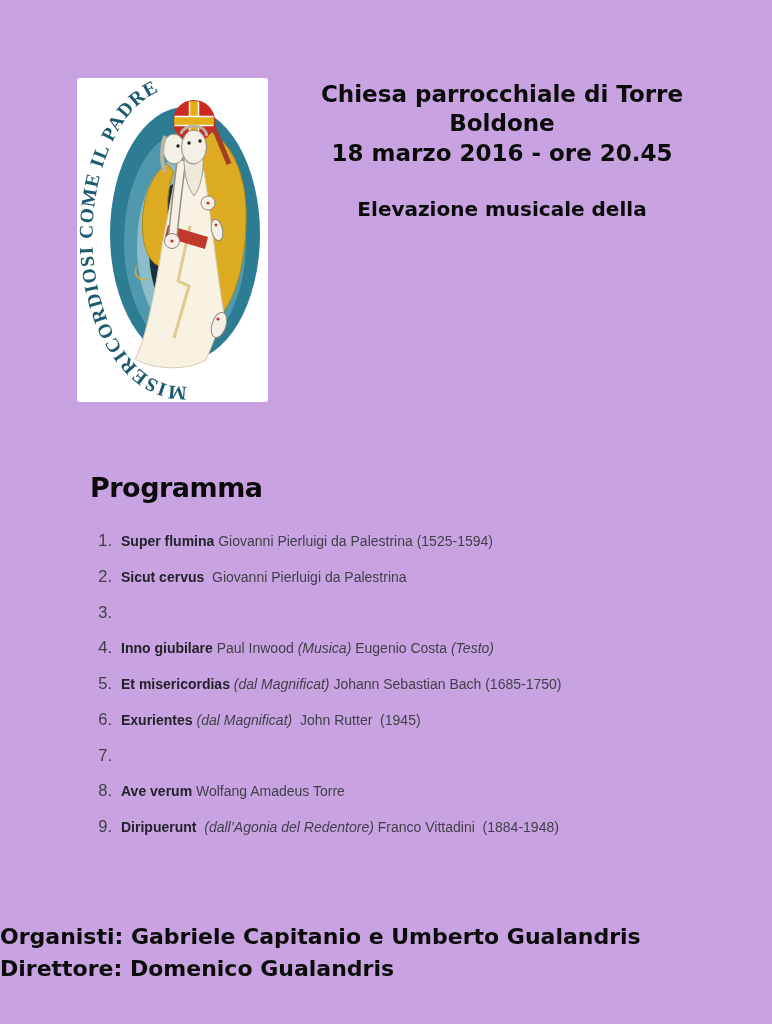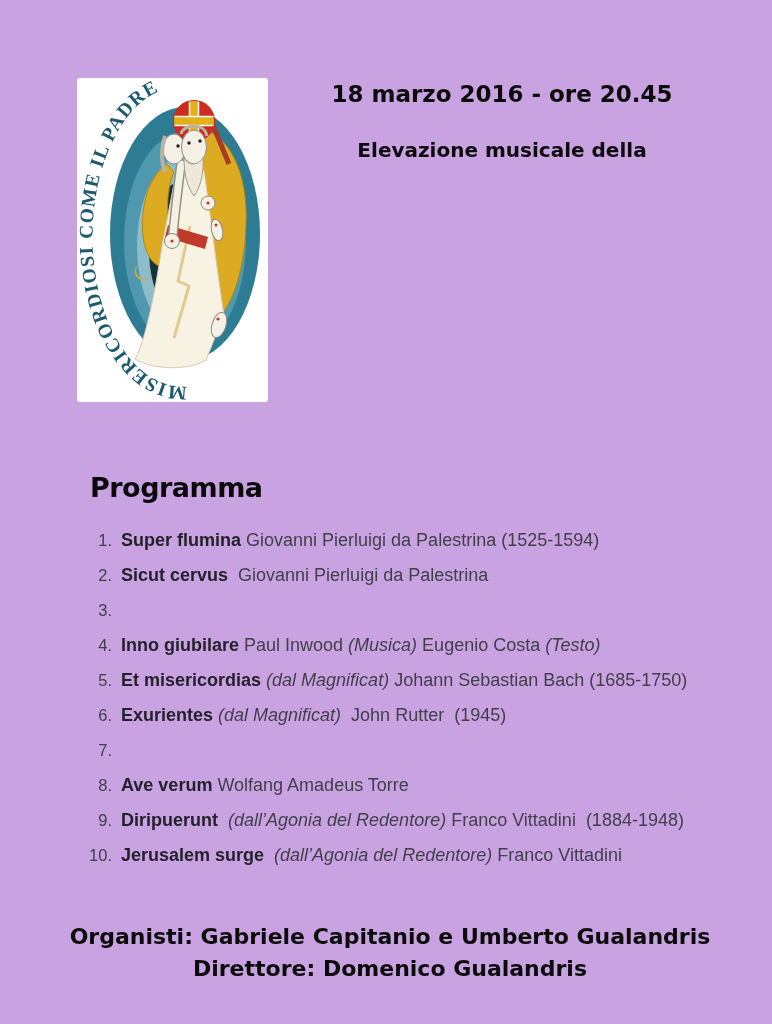--- a/index.html
+++ b/index.html
@@ -39,28 +39,28 @@
     position:absolute;left:90px;top:472px;
     font-family:"DejaVu Sans","Liberation Sans",sans-serif;
     font-size:27px;font-weight:800;color:#0b0b0b;letter-spacing:-0.5px;
   }
   .program-list{position:absolute;left:88px;top:531px;right:30px;}
   .prog-item{display:flex;align-items:baseline;margin-bottom:16px;line-height:19px;}
   .prog-item .num{
     flex:0 0 24px;text-align:right;margin-right:9px;
     font-size:16.5px;color:#3f3e49;
   }
-  .prog-item .body{font-size:18px;color:#403f4a;}
+  .prog-item .body{font-size:14px;color:#403f4a;}
   .pt-b{font-weight:bold;color:#23222b;}
   .pt-i{font-style:italic;}
   .pt-r{}
   .footer{
-    position:absolute;left:0;right:0;top:921px;text-align:center;
+    position:absolute;left:0;right:0;top:921px;
     font-family:"DejaVu Sans","Liberation Sans",sans-serif;
-    font-size:22px;font-weight:800;line-height:1.45;color:#0b0b0b;padding-left:8px;
+    font-size:22px;font-weight:800;line-height:1.45;color:#0b0b0b;
   }
 </style>
 </head>
 <body>
 
 <div class="page">
 
   <div class="logo-box">
     <svg viewBox="0 0 191 324" aria-hidden="true">
       <defs>
@@ -126,20 +126,21 @@
       </g>
 
       <path id="arcPath" d="M110,308 A89,150 0 1 1 139,20" fill="none"></path>
       <text class="arc-text">
         <textPath href="#arcPath" startOffset="0">MISERICORDIOSI COME IL PADRE</textPath>
       </text>
     </svg>
   </div>
 
   <div class="right-col">
+    <div class="hdr">Chiesa parrocchiale di Torre Boldone</div>
     <div class="hdr">18 marzo 2016 - ore 20.45</div>
     <div class="subtitle">
       <div>Elevazione musicale della</div>
     </div>
   </div>
 
   <div class="programma">Programma</div>
   <div class="program-list">
       <div class="prog-item">
         <span class="num">1.</span>
@@ -168,24 +169,20 @@
         <span class="num">7.</span>
       </div>
       <div class="prog-item">
         <span class="num">8.</span>
         <span class="body"><span class="pt-b">Ave verum </span><span class="pt-r">Wolfang Amadeus Torre</span></span>
       </div>
       <div class="prog-item">
         <span class="num">9.</span>
         <span class="body"><span class="pt-b">Diripuerunt </span><span class="pt-i">&nbsp;(dall’Agonia del Redentore)</span><span class="pt-r"> Franco Vittadini &nbsp;(1884-1948)</span></span>
       </div>
-      <div class="prog-item">
-        <span class="num">10.</span>
-        <span class="body"><span class="pt-b">Jerusalem surge </span><span class="pt-i">&nbsp;(dall’Agonia del Redentore)</span><span class="pt-r"> Franco Vittadini</span></span>
-      </div>
     </div>
 
   <div class="footer">
     <div>Organisti: Gabriele Capitanio e Umberto Gualandris</div>
     <div>Direttore: Domenico Gualandris</div>
   </div>
 
 </div>
 
 </body></html>

